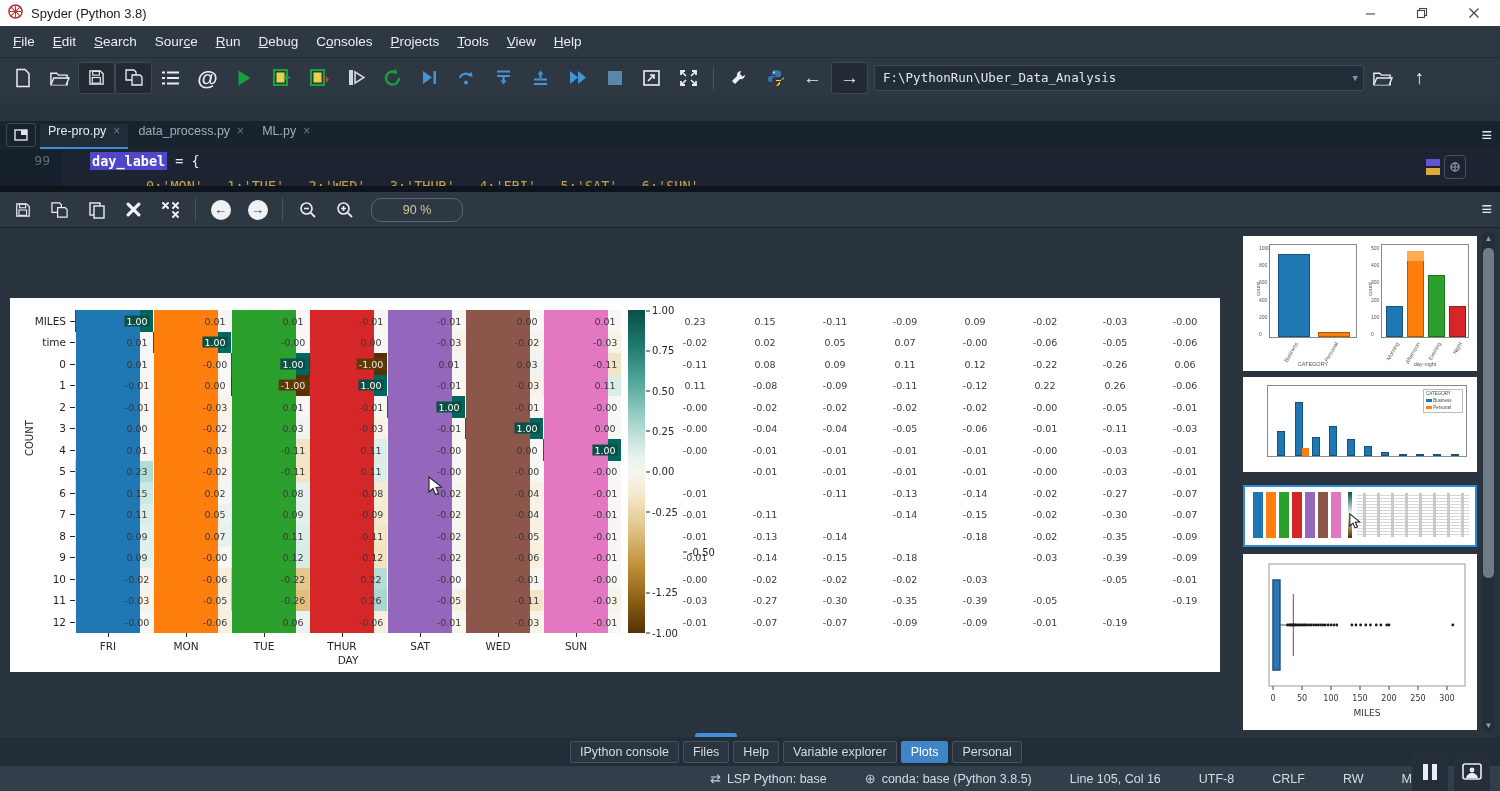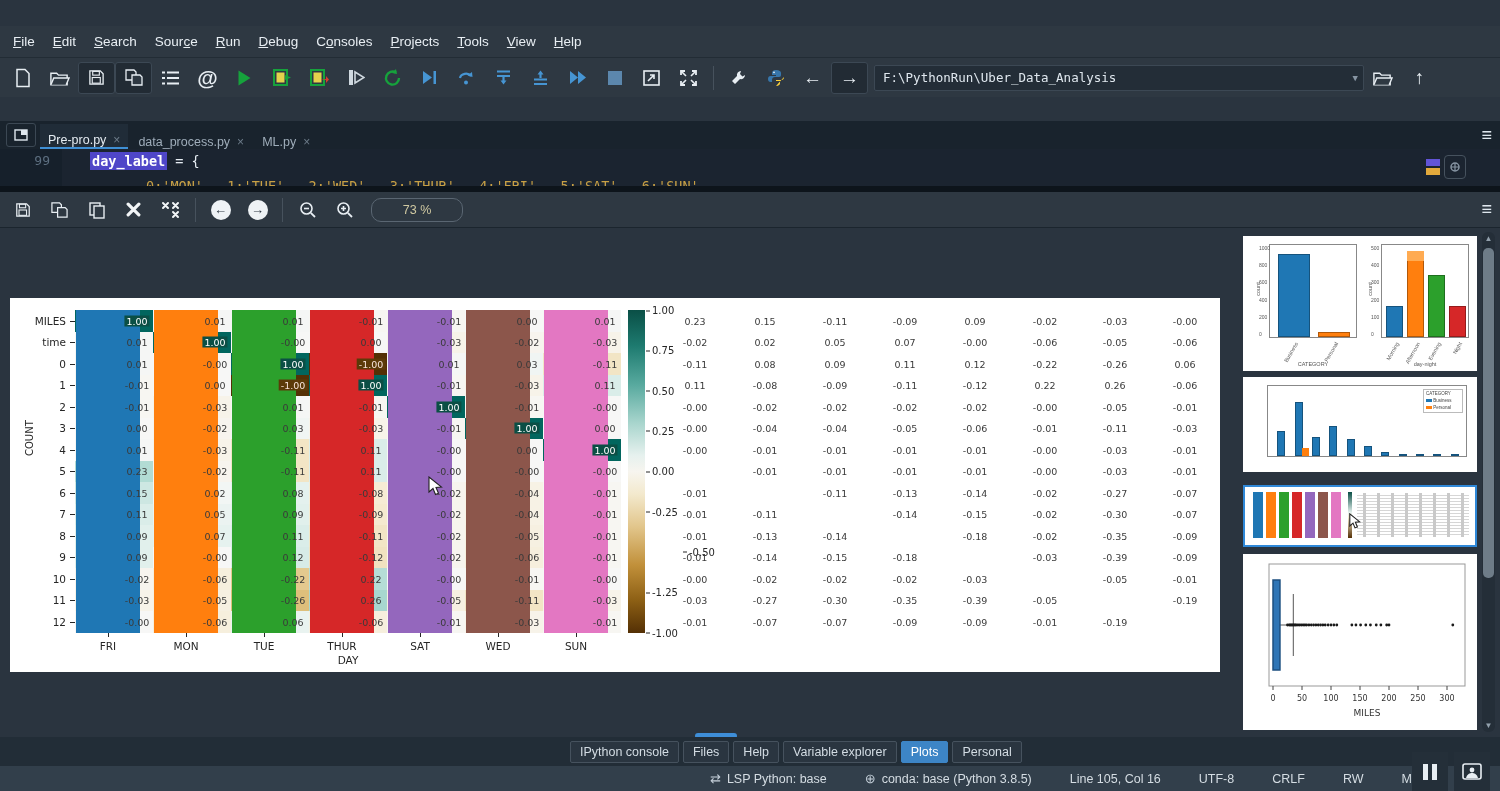--- a/index.html
+++ b/index.html
@@ -26,21 +26,21 @@
   .glyph { color:#e8eef3; font-size:19px; font-weight:bold; line-height:1; }
   #cwd-field { width:490px; height:26px; background:#232d37; border:1px solid #3c4854; border-radius:2px; color:#dfe7ee; font-size:12.5px; font-family:"DejaVu Sans Mono", monospace; display:flex; align-items:center; padding:0 8px; margin-left:6px; position:relative; }
   #cwd-field .dd { position:absolute; right:5px; color:#8795a3; font-size:9px; }
 
   
   #crumbbar { position:absolute; left:0; top:97px; width:1500px; height:24px; background:#1e2933; color:#e3eaf0; font-size:12.5px; font-family:"DejaVu Sans Mono", monospace; display:flex; align-items:center; padding-left:8px; border-top:1px solid #141d26; }
 
   
   #tabbar { position:absolute; left:0; top:121px; width:1500px; height:28px; background:#19232d; display:flex; align-items:flex-end; }
   #browse-tabs { width:30px; height:24px; margin:0 4px 2px 6px; border:1px solid #3c4854; border-radius:3px; display:flex; align-items:center; justify-content:center; }
-  .tab { height:25px; display:flex; align-items:flex-end; padding:0 8px; margin-right:2px; font-size:12.5px; color:#9fadba; position:relative; }
+  .tab { height:25px; display:flex; align-items:flex-start; padding:0 8px; margin-right:2px; font-size:12.5px; color:#9fadba; position:relative; }
   .tab.active { color:#e4ebf1; background:#202c38; border-bottom:2px solid #3f8fd4; }
   .tab .close { margin-left:7px; color:#6d7c8a; font-size:12px; }
   #tabbar-menu { position:absolute; right:8px; top:4px; color:#dfe7ee; font-size:18px; }
 
   
   #editor { position:absolute; left:0; top:149px; width:1500px; height:37px; background:#1b2430; overflow:hidden; font-family:"DejaVu Sans Mono", monospace; }
   #gutter { position:absolute; left:0; top:0; width:62px; height:37px; background:#16202b; color:#5d6f80; font-size:13px; text-align:right; padding:4px 12px 0 0; }
   #codeline { position:absolute; left:90px; top:4px; font-size:13.5px; color:#e6edf3; white-space:pre; }
   #codeline .sel { background:#4f46c8; color:#ffffff; padding:1px 2px; font-weight:bold; }
   #codeline2 { position:absolute; left:146px; top:29px; height:8px; overflow:hidden; font-size:13.5px; color:#c8a045; white-space:pre; }
@@ -105,20 +105,47 @@
   #sbtn-pause { right:52px; }
   #sbtn-image { right:10px; }
   .pausebars { display:flex; gap:4px; }
   .pausebars div { width:5px; height:16px; background:#e8eef3; }
 </style>
 </head>
 <body>
 
 <div id="app">
 
+  <div id="titlebar">
+    <span class="logo">
+      <svg width="15" height="15" viewBox="0 0 16 16">
+          <circle cx="8" cy="8" r="7" fill="none" stroke="#b53a32" stroke-width="1.6"></circle>
+          <path d="M1.5 8h13M8 1.5v13M3 3l10 10M13 3L3 13" stroke="#b53a32" stroke-width="1.1"></path>
+        </svg>
+    </span>
+    <span class="title">Spyder (Python 3.8)</span>
+    <div class="winbtns">
+      <span class="winbtn">
+          <svg width="11" height="11" viewBox="0 0 12 12">
+            <path d="M1 6.5h10" stroke="#444" stroke-width="1.2"></path>
+          </svg>
+        </span>
+      <span class="winbtn">
+          <svg width="12" height="12" viewBox="0 0 12 12">
+            <rect x="3.5" y="1.5" width="7" height="7" fill="none" stroke="#444" stroke-width="1.1"></rect>
+            <rect x="1.5" y="3.5" width="7" height="7" fill="#fff" stroke="#444" stroke-width="1.1"></rect>
+          </svg>
+        </span>
+      <span class="winbtn">
+          <svg width="12" height="12" viewBox="0 0 12 12">
+            <path d="M1.5 1.5l9 9M10.5 1.5l-9 9" stroke="#444" stroke-width="1.2"></path>
+          </svg>
+        </span>
+    </div>
+  </div>
 
   <div id="menubar">
       <span class="menu-item"><span></span><u>F</u><span>ile</span></span>
       <span class="menu-item"><span></span><u>E</u><span>dit</span></span>
       <span class="menu-item"><span></span><u>S</u><span>earch</span></span>
       <span class="menu-item"><span>Sour</span><u>c</u><span>e</span></span>
       <span class="menu-item"><span></span><u>R</u><span>un</span></span>
       <span class="menu-item"><span></span><u>D</u><span>ebug</span></span>
       <span class="menu-item"><span>C</span><u>o</u><span>nsoles</span></span>
       <span class="menu-item"><span></span><u>P</u><span>rojects</span></span>
@@ -368,21 +395,21 @@
           <path d="M5 7.5h5" stroke="#e8eef3" stroke-width="1.6"></path>
         </svg>
       </span>
     <span class="ticon">
         <svg width="18" height="18" viewBox="0 0 18 18">
           <circle cx="7.5" cy="7.5" r="5.5" fill="none" stroke="#e8eef3" stroke-width="1.6"></circle>
           <path d="M11.8 11.8L16 16" stroke="#e8eef3" stroke-width="1.8"></path>
           <path d="M5 7.5h5M7.5 5v5" stroke="#e8eef3" stroke-width="1.6"></path>
         </svg>
       </span>
-    <span id="zoombox">73 %</span>
+    <span id="zoombox">90 %</span>
     <span id="plotsbar-menu">≡</span>
   </div>
 
   <div id="main">
     <div id="figure">
       <div id="colorbar"></div>
       <div id="ylabel-count">COUNT</div>
       <div id="xlabel-day" style="left:338px; top:356px;">DAY</div>
       <svg id="plot-cursor" style="position:absolute; left:418px; top:178px; z-index:6;" width="15" height="21" viewBox="0 0 15 21">
           <path d="M1 1l0 15 4-3.5 2.5 6 3-1.2-2.5-5.8 5.5-0.5z" fill="#fff" stroke="#222" stroke-width="1.1"></path>

